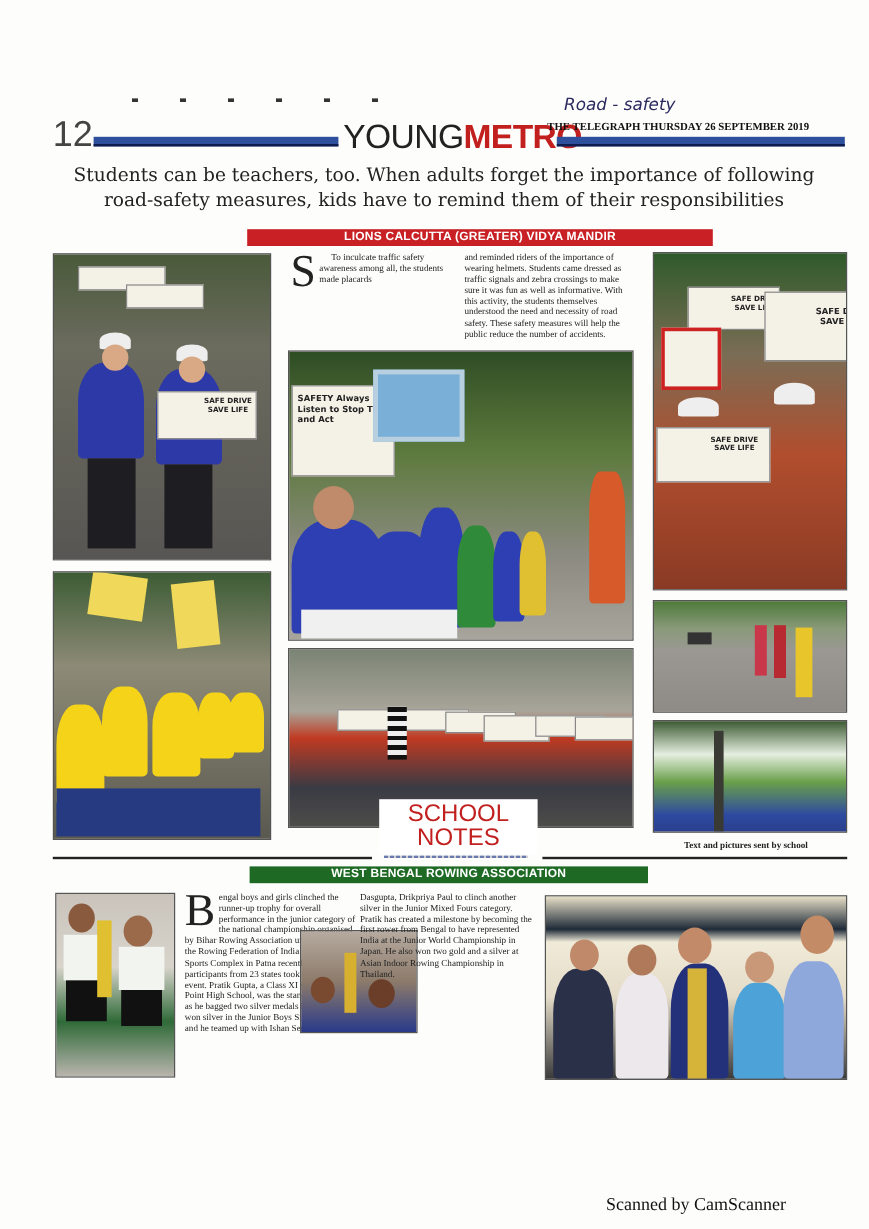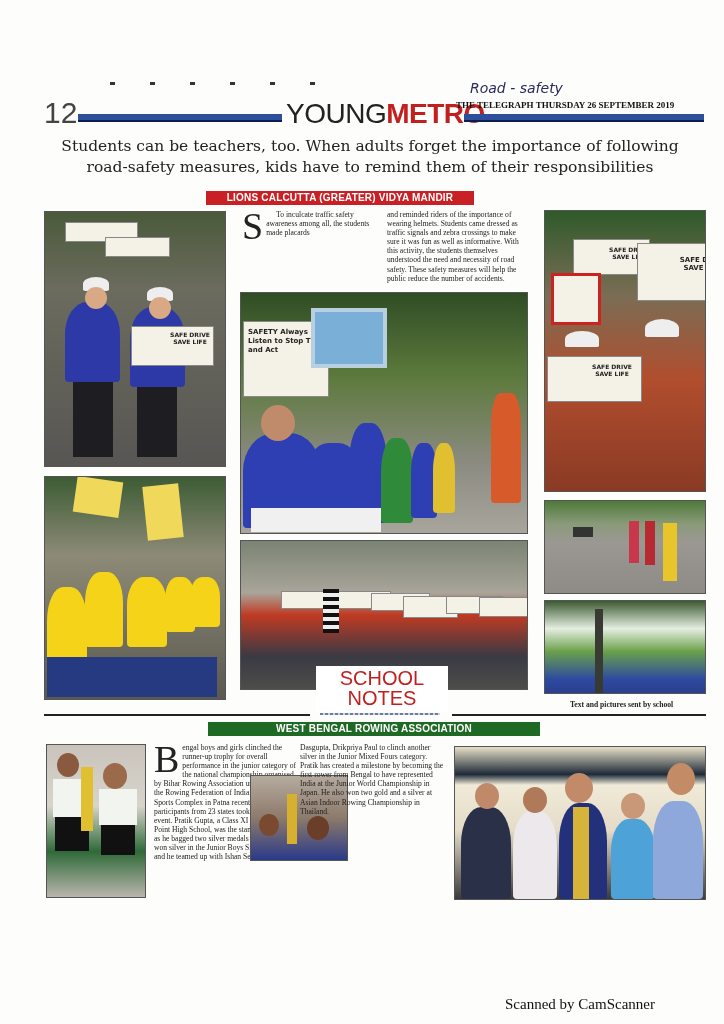--- a/index.html
+++ b/index.html
@@ -8,21 +8,21 @@
   .dots { left:110px; top:70px; width:300px; height:6px; }
   .dots span { display:inline-block; width:5px; height:3px; background:#333; margin-right:35px; }
   .page-num { left:44px; top:98px; font-family:"Liberation Sans", sans-serif; font-size:30px; font-weight:300; color:#444; line-height:30px; }
   .rule-blue { height:6px; background:#2d4f9c; border-bottom:2px solid #0d1d4f; }
   .section-title { left:286px; top:102px; font-family:"Liberation Sans", sans-serif; font-size:28px; letter-spacing:-0.5px; line-height:24px; color:#222; white-space:nowrap; }
   .section-title b { color:#c21f1f; font-weight:bold; }
   .masthead-date { left:456px; top:100px; font-family:"Liberation Serif", serif; font-size:9px; font-weight:bold; white-space:nowrap; color:#111; }
   .handwritten { left:470px; top:80px; font-family:"DejaVu Sans", sans-serif; font-size:14px; font-style:italic; color:#2a2a60; }
   .deck { left:60px; top:136px; width:620px; text-align:center; font-family:"DejaVu Serif", serif; font-size:15.5px; line-height:21px; color:#222; }
   .kicker { font-family:"Liberation Sans", sans-serif; font-weight:bold; font-size:10px; color:#fff; text-align:center; line-height:14px; letter-spacing:0.2px; }
-  .kicker.red { left:206px; top:191px; width:268px; background:#c82024; }
+  .kicker.red { left:206px; top:191px; width:388px; background:#c82024; }
   .kicker.green { left:208px; top:722px; width:332px; background:#1e6a24; }
   .photo { border:1px solid #555; overflow:hidden; }
   .col-text { font-family:"Liberation Serif", serif; font-size:7.6px; line-height:9.1px; color:#222; text-align:left; }
   .dropcap { float:left; font-size:38px; line-height:30px; margin:1px 3px 0 0; font-family:"Liberation Serif", serif; }
   .school-notes { left:316px; top:666px; width:132px; height:44px; background:#fff; text-align:center; font-family:"Liberation Sans", sans-serif; font-weight:normal; color:#c21f1f; font-size:20px; line-height:20px; padding-top:2px; }
   .credit { left:570px; top:700px; font-family:"Liberation Serif", serif; font-weight:bold; font-size:7.6px; color:#222; }
   .hr-black { height:2px; background:#222; }
   .scanned { left:505px; top:996px; font-family:"Liberation Serif", serif; font-size:15px; color:#111; }
   
   .kid { position:absolute; border-radius:40% 40% 4px 4px; }

